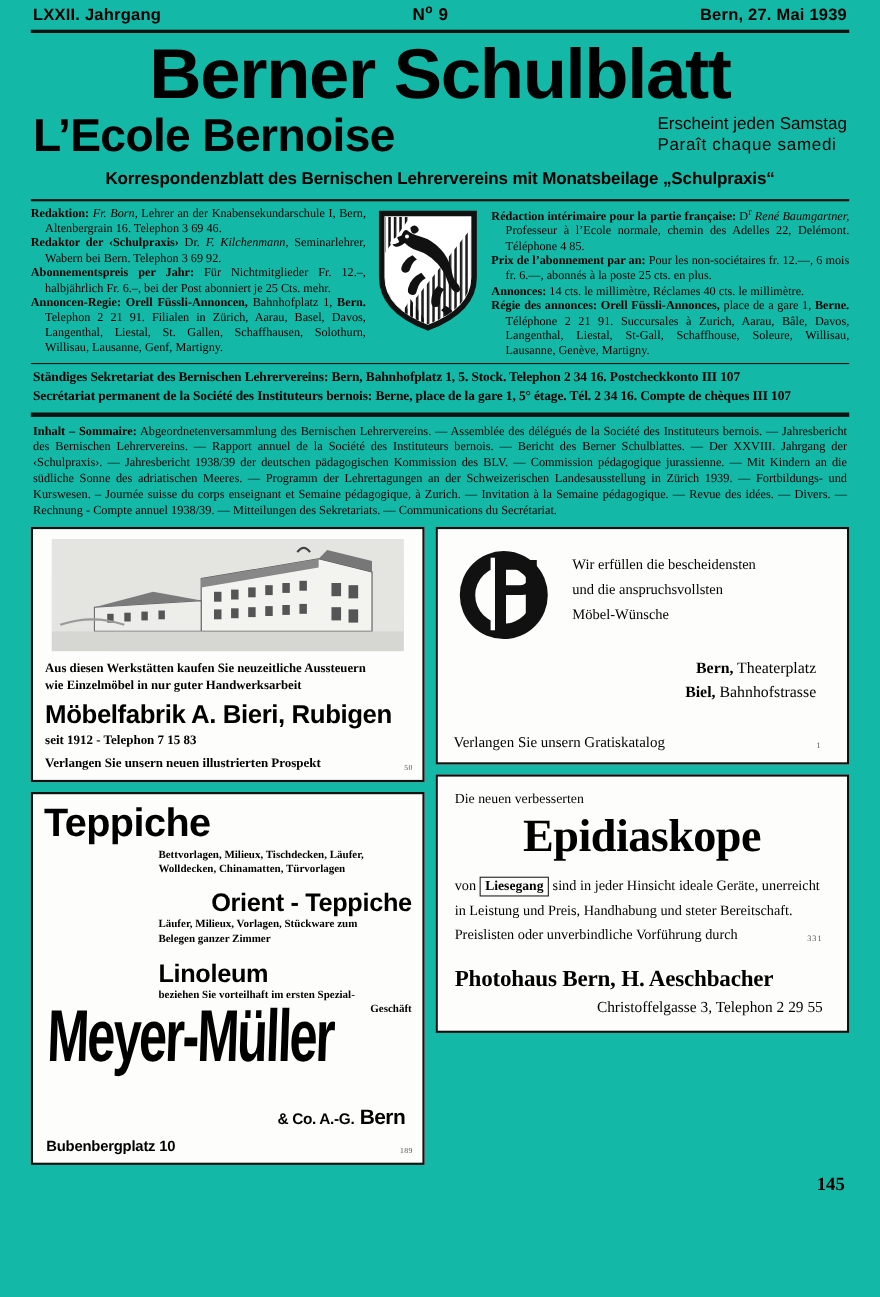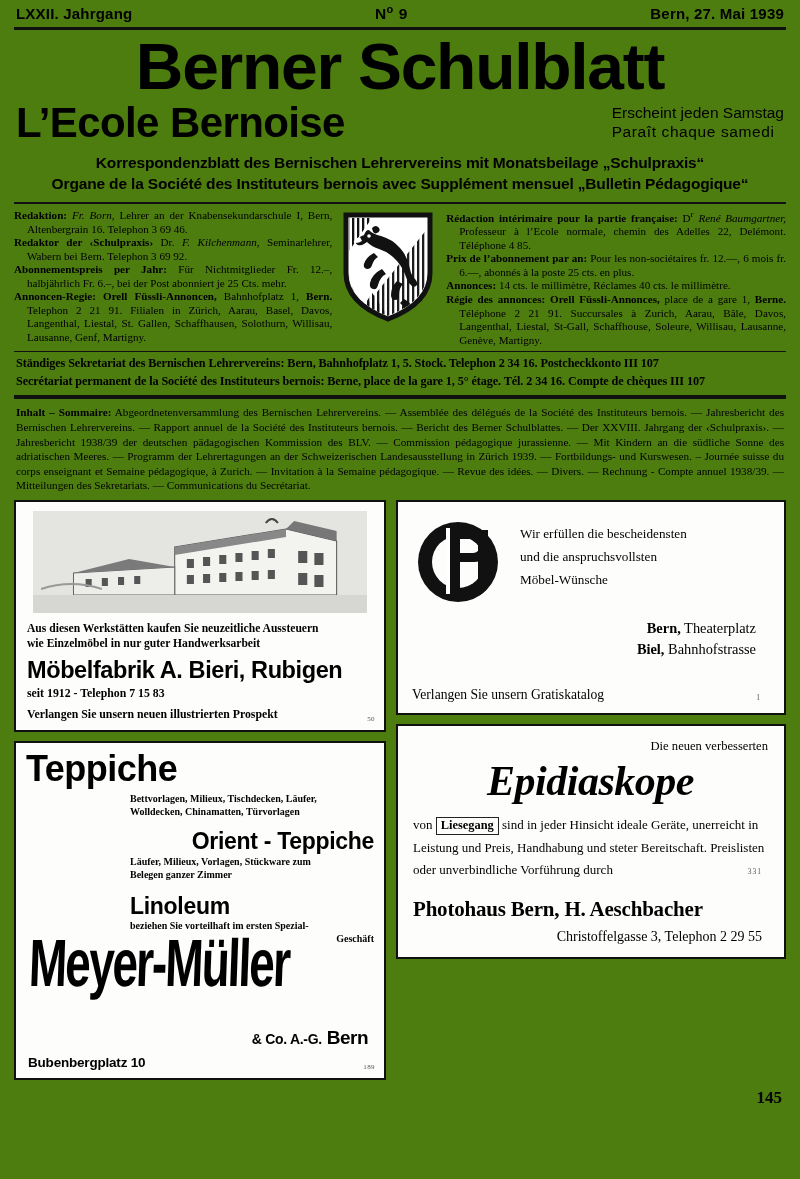--- a/index.html
+++ b/index.html
@@ -7,22 +7,22 @@
   body {
     width: 800px; height: 1179px;
     background: #ffffff;
     font-family: "Liberation Serif", serif;
     color: #000;
     overflow: hidden;
   }
   .page {
     position: relative;
     width: 800px; height: 1179px;
-    padding: 0 14px;
-    background: #4d7c0f;
+    padding: 0 28px;
+    background: #14b8a6;
   }
   .headrow {
     display:flex; align-items:baseline; justify-content:space-between;
     font-family:"Liberation Sans", sans-serif;
     font-weight:700; font-size:15px; letter-spacing:.2px;
     padding: 3px 2px 4px 2px;
   }
   .headrow .mid { font-size:15.5px; letter-spacing:.5px; }
   .headrow .mid sup { font-size:11px; vertical-align:0.55em; }
   .rule-thick { height:2.5px; background:#111; }
@@ -164,26 +164,25 @@
     font-size:42px; text-align:right; letter-spacing:-.5px;
     margin-top:22px; padding-right:14px;
   }
   .perr .cities { text-align:right; font-size:14.4px; line-height:1.5; padding-right:12px; margin-top:6px; }
   .perr .cities b { font-weight:700; }
   .perr .cat { font-size:13.6px; margin-top:26px; position:relative; }
   .perr .cat .n { position:absolute; right:8px; bottom:1px; font-size:7.5px; color:#555; }
 
   
   .epi { padding:13px 16px 12px 15px; }
-  .epi .lead { font-size:12.6px; margin-bottom:4px;text-align:right; }
+  .epi .lead { font-size:12.6px; margin-bottom:4px; }
   .epi .big {
     font-family:"Liberation Serif", serif; font-weight:700;
     font-size:42px; text-align:center; letter-spacing:-.5px; line-height:1.1;
     margin:2px 0 10px 0;
-    font-style:italic;
   }
   .epi .para { font-size:13px; line-height:1.72; text-align:left; position:relative; }
   .epi .boxed {
     border:1px solid #222; padding:0 4px; font-weight:700; display:inline-block;
     line-height:1.25; font-size:12.4px;
   }
   .epi .n { position:absolute; right:6px; bottom:2px; font-size:7.5px; color:#555; letter-spacing:1px;}
   .epi .shop {
     font-family:"Liberation Serif", serif; font-weight:700;
     font-size:21px; margin-top:16px; letter-spacing:-.2px;
@@ -210,21 +209,20 @@
   <div class="masthead">
     <div class="title-de">Berner Schulblatt</div>
     <div class="title-row2">
       <div class="title-fr">L’Ecole Bernoise</div>
       <div class="freq">
         <div>Erscheint jeden Samstag</div>
         <div class="l2">Paraît chaque samedi</div>
       </div>
     </div>
     <div class="sub-de">Korrespondenzblatt des Bernischen Lehrervereins mit Monatsbeilage „Schulpraxis“</div>
-    <div class="sub-fr">Organe de la Société des Instituteurs bernois avec Supplément mensuel „Bulletin Pédagogique“</div>
   </div>
   <div class="rule-med"></div>
 
   <div class="imprint">
 
     <div class="imp-col imp-left">
       <p><b>Redaktion:</b> <i>Fr. Born,</i><span> Lehrer an der Knabensekundarschule I, Bern, Altenbergrain 16.  Telephon 3 69 46.</span></p>
       <p><b>Redaktor der ‹Schulpraxis›</b><span> Dr. </span><i>F. Kilchenmann,</i><span> Seminarlehrer, Wabern bei Bern.  Telephon 3 69 92.</span></p>
       <p><b>Abonnementspreis per Jahr:</b><span> Für Nichtmitglieder Fr. 12.–, halbjährlich Fr. 6.–, bei der Post abonniert je 25 Cts. mehr.</span></p>
       <p><b>Annoncen-Regie:</b><b> Orell Füssli-Annoncen,</b><span> Bahnhofplatz 1, </span><b>Bern.</b><span> Telephon 2 21 91. Filialen in Zürich, Aarau, Basel, Davos, Langenthal, Liestal, St. Gallen, Schaffhausen, Solothurn, Willisau, Lausanne, Genf, Martigny.</span></p>

